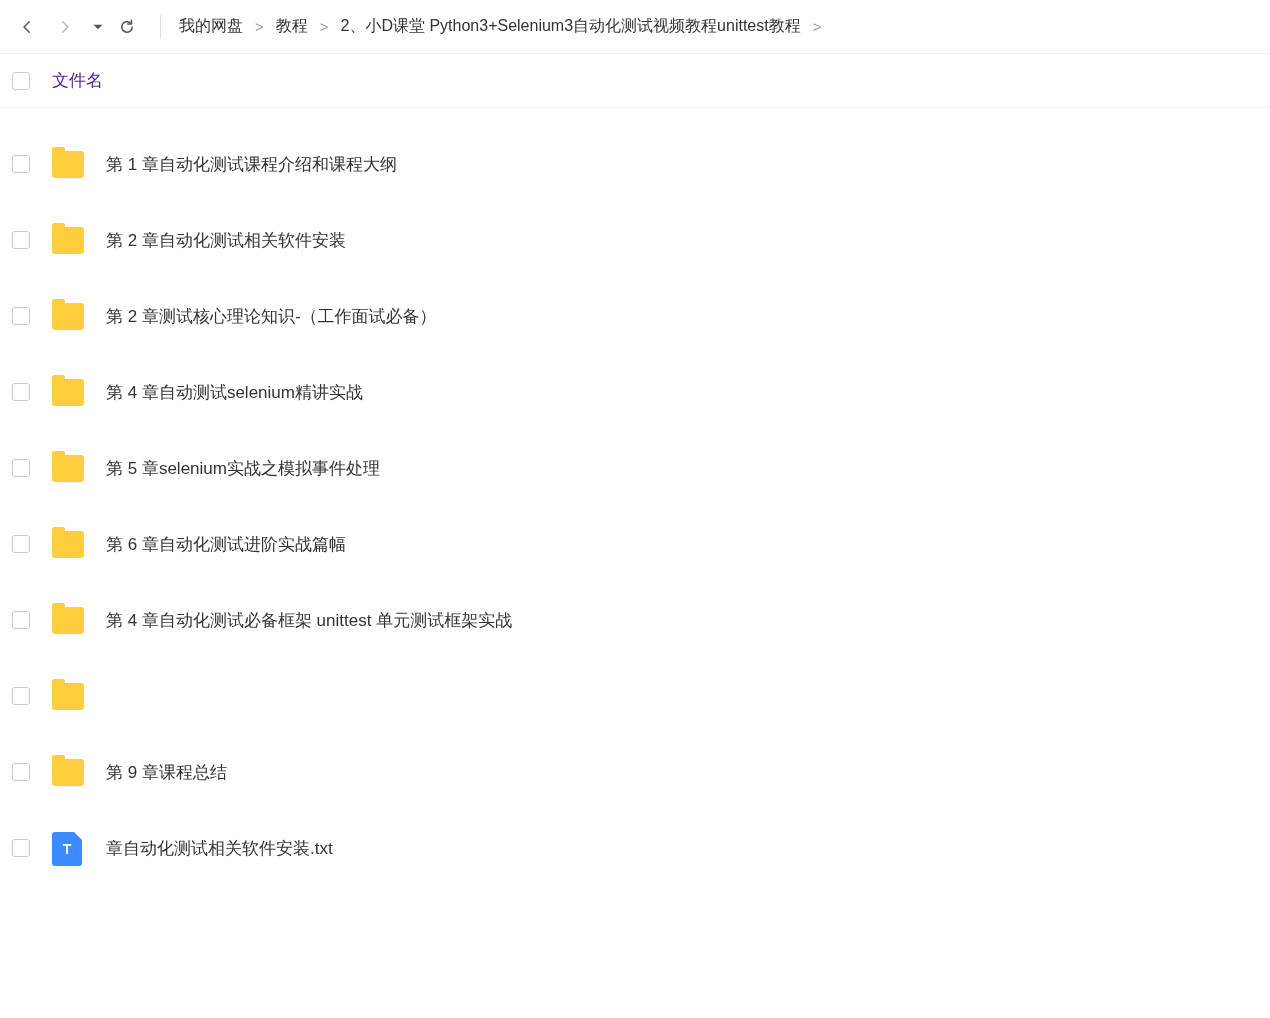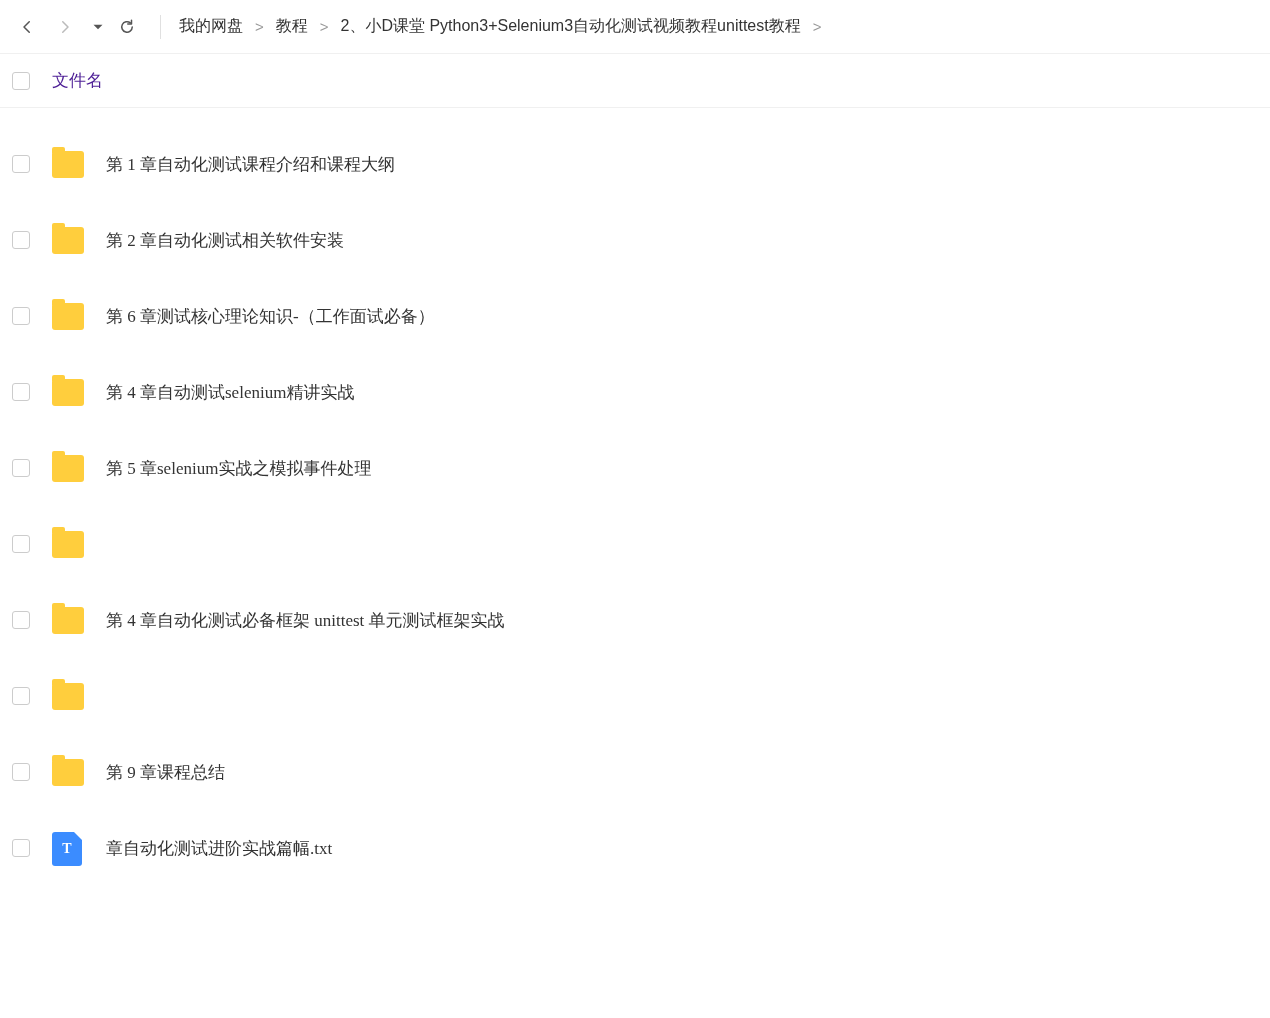--- a/index.html
+++ b/index.html
@@ -65,21 +65,20 @@
     .col-title {
       font-size: 17px;
       color: #4c1d95;
     }
     .file-list { padding-top: 18px; }
     .file-row {
       height: 76px;
       display: flex;
       align-items: center;
       padding: 0 12px;
-      font-family: Liberation Serif, serif;
     }
     .file-icon {
       width: 32px;
       height: 32px;
       margin-right: 22px;
       flex-shrink: 0;
       position: relative;
     }
     .folder-icon {
       width: 32px;
@@ -184,41 +183,42 @@
     <div class="file-icon">
         <div class="folder-icon"></div>
       </div>
     <div class="file-name">第 2 章自动化测试相关软件安装</div>
   </div>
     <div class="file-row">
     <div class="checkbox"></div>
     <div class="file-icon">
         <div class="folder-icon"></div>
       </div>
-    <div class="file-name">第 6 章测试核心理论知识-（工作面试必备）</div>
+    <div class="file-name">第 2 章测试核心理论知识-（工作面试必备）</div>
   </div>
     <div class="file-row">
     <div class="checkbox"></div>
     <div class="file-icon">
         <div class="folder-icon"></div>
       </div>
     <div class="file-name">第 4 章自动测试selenium精讲实战</div>
   </div>
     <div class="file-row">
     <div class="checkbox"></div>
     <div class="file-icon">
         <div class="folder-icon"></div>
       </div>
     <div class="file-name">第 5 章selenium实战之模拟事件处理</div>
   </div>
     <div class="file-row">
     <div class="checkbox"></div>
     <div class="file-icon">
         <div class="folder-icon"></div>
       </div>
+    <div class="file-name">第 6 章自动化测试进阶实战篇幅</div>
   </div>
     <div class="file-row">
     <div class="checkbox"></div>
     <div class="file-icon">
         <div class="folder-icon"></div>
       </div>
     <div class="file-name">第 4 章自动化测试必备框架 unittest 单元测试框架实战</div>
   </div>
     <div class="file-row">
     <div class="checkbox"></div>
@@ -231,15 +231,15 @@
     <div class="file-icon">
         <div class="folder-icon"></div>
       </div>
     <div class="file-name">第 9 章课程总结</div>
   </div>
     <div class="file-row">
     <div class="checkbox"></div>
     <div class="file-icon">
         <div class="txt-icon">T</div>
       </div>
-    <div class="file-name">章自动化测试进阶实战篇幅.txt</div>
+    <div class="file-name">章自动化测试相关软件安装.txt</div>
   </div>
   </div>
 
 </body></html>

